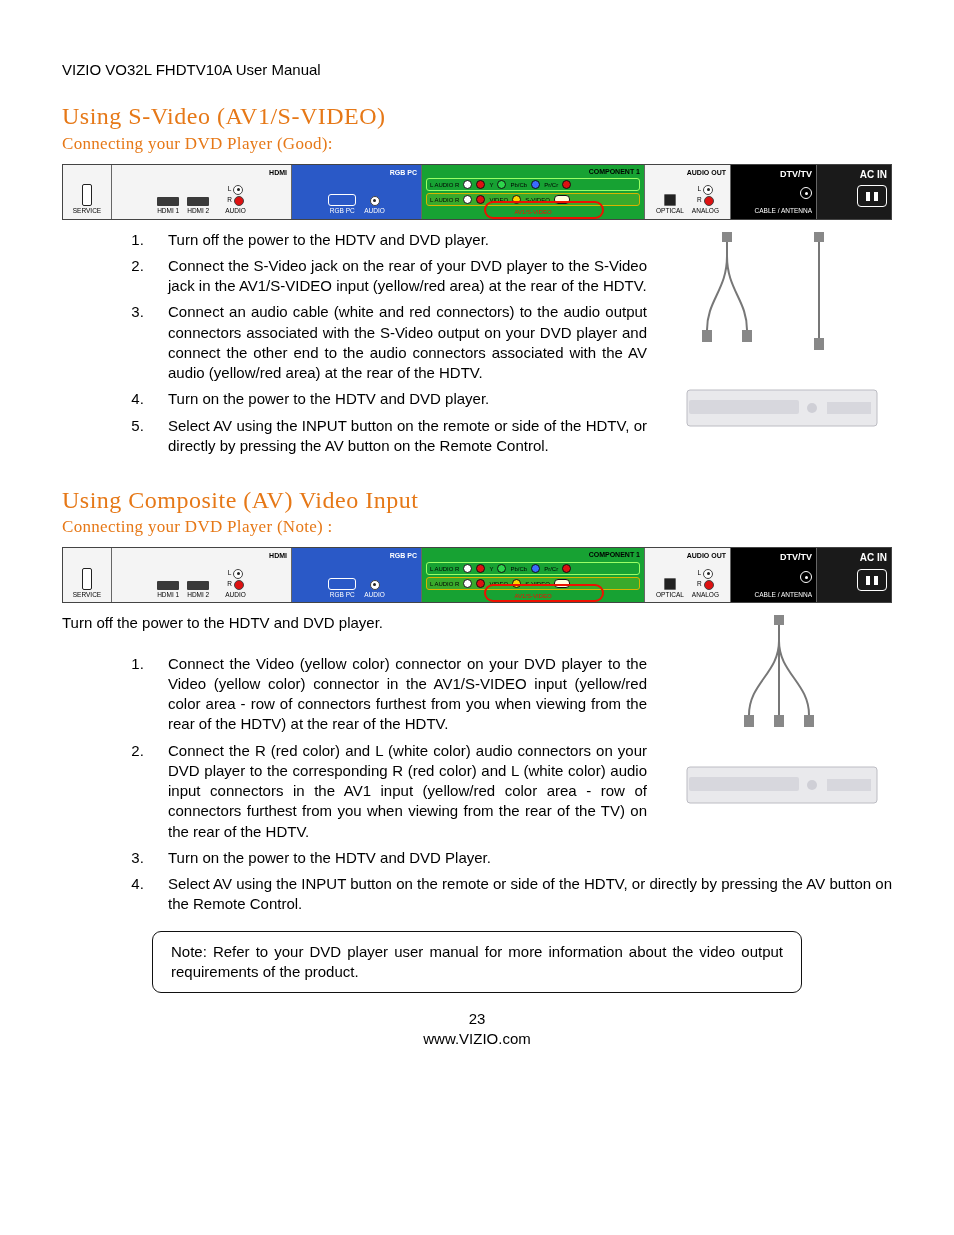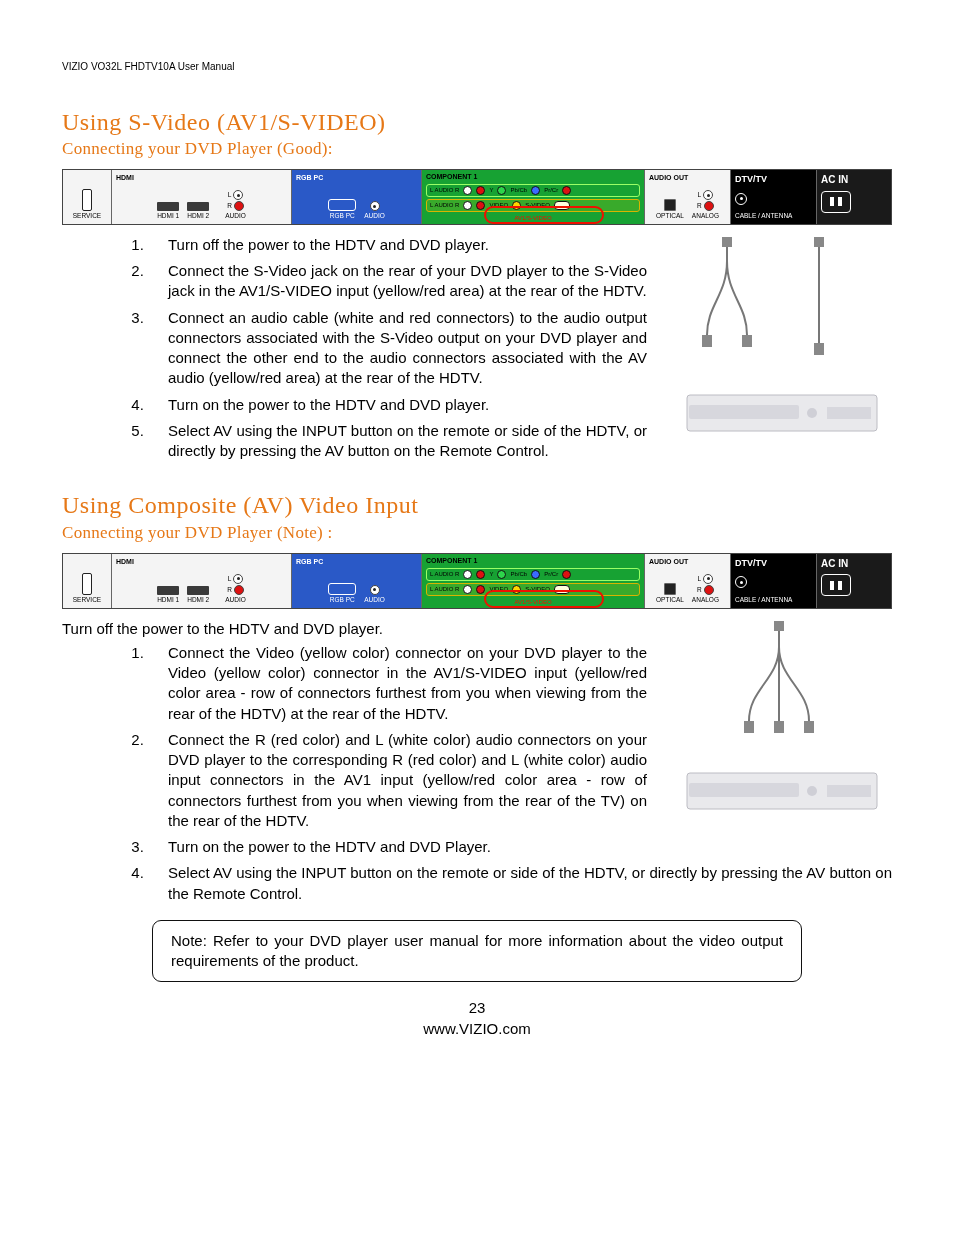--- a/index.html
+++ b/index.html
@@ -7,22 +7,22 @@
     font-family: Arial, Helvetica, sans-serif;
     color: #000;
     background: #fff;
     width: 954px;
     margin: 0 auto;
     padding: 60px 62px 30px 62px;
     font-size: 15px;
     line-height: 1.35;
   }
   .doc-header {
-    font-size: 10px;
-    margin-bottom: 32px;
+    font-size: 15px;
+    margin-bottom: 20px;
   }
   .section-title {
     font-family: "Comic Sans MS", "Marker Felt", cursive;
     color: #e67817;
     font-size: 24px;
     font-weight: normal;
     letter-spacing: 0.5px;
   }
   .section-sub {
     font-family: "Comic Sans MS", "Marker Felt", cursive;
@@ -36,21 +36,21 @@
     border: 1px solid #444;
     margin-bottom: 10px;
     height: 56px;
     font-size: 7px;
     color: #000;
   }
   .portstrip .seg {
     border-left: 1px solid #666;
     display: flex;
     flex-direction: column;
-    align-items: flex-start;
+    align-items: flex-end;
     justify-content: space-between;
     padding: 3px 4px;
     position: relative;
   }
   .portstrip .seg:first-child { border-left: none; }
   .seg.white { background: #f4f4f4; }
   .seg.blue { background: #2a59c7; color: #fff; }
   .seg.comp { background: #17a233; padding:2px 4px; }
   .seg.black { background: #000; color: #fff; }
   .seg.acin  { background: #1a1a1a; color:#fff; flex:0 0 75px;}
@@ -83,21 +83,21 @@
   .cr.yellow{background:#ffd400;} .cr.white{background:#fff;}
   .sv-oval { width:16px;height:9px;border:1px solid #111;border-radius:4px;background:#ffd;}
   .highlight-ring { position:absolute; border:2px solid #e10; border-radius:12px; pointer-events:none;}
   .hr-svideo { left:28%; bottom:0px; width:120px; height:18px;}
   .av-text { color:#e10; font-size:6px; text-align:center;}
   .wrap-figure { float:right; width:225px; margin:0 0 8px 20px;}
   .steps-area { }
   ol.steps { list-style: decimal; padding-left: 86px; margin-top:4px;}
   ol.steps li { padding-left: 20px; margin-bottom: 6px; text-align: justify;}
   ol.steps li::marker { font-size:15px; }
-  ol.substeps { list-style: decimal; padding-left: 86px; margin-top:4px;}
+  ol.substeps { list-style: decimal; padding-left: 86px; margin-top:20px;}
   ol.substeps li { padding-left:20px; margin-bottom:6px; text-align: justify;}
   .intro-line { margin: 6px 0 4px 0; }
 
   .note-box {
     border:1px solid #111; border-radius:9px;
     padding:10px 18px; margin: 10px 90px 0 90px;
     text-align: justify;
   }
 
   .footer { text-align:center; margin-top:16px; font-size:15px; }

